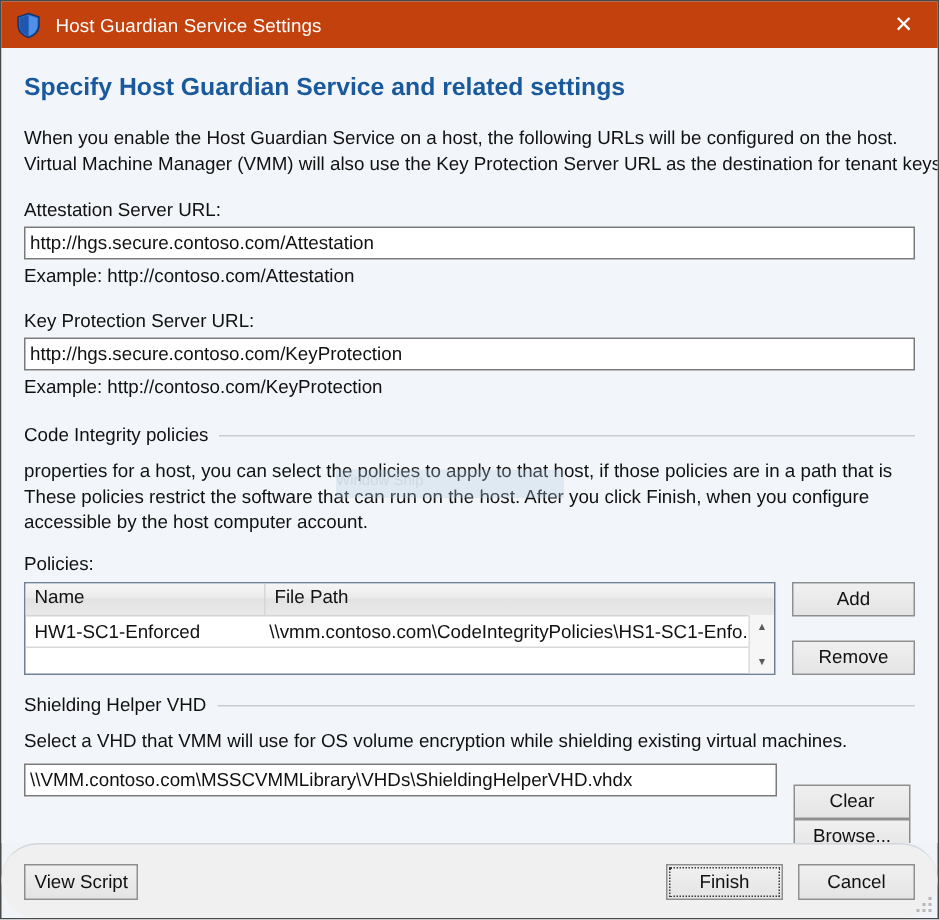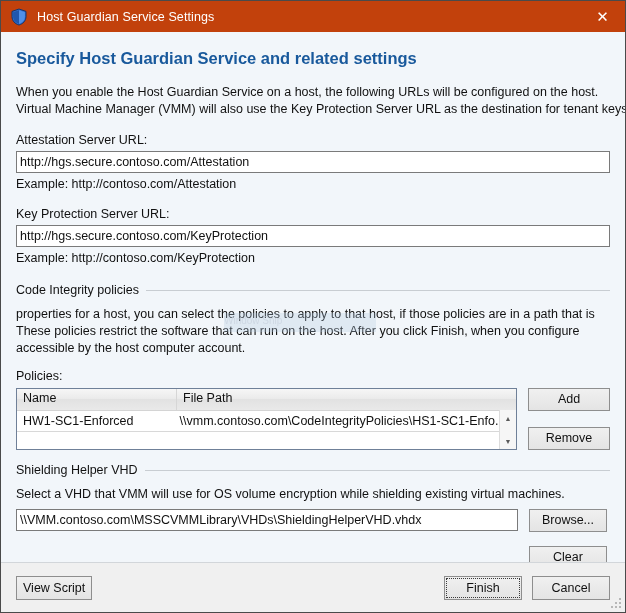--- a/index.html
+++ b/index.html
@@ -283,20 +283,21 @@
   .footer {
     flex: 0 0 auto;
     height: 50px;
     background: #f0f0f0;
     border-top: 1px solid #d2d6da;
     display: flex;
     align-items: center;
     padding: 0 15px;
     box-sizing: border-box;
     position: relative;
+    border-radius: 24px;
   }
   .footer-right {
     margin-left: auto;
     display: flex;
     gap: 10px;
   }
   .btn.footer-btn { min-width: 78px; height: 24px; line-height: 22px; }
   .btn.viewscript { min-width: 72px; height: 24px; line-height: 22px; }
   .btn.focused {
     position: relative;
@@ -413,22 +414,22 @@
     <div class="group-head" style="margin-top:13px">
       <span class="group-title">Shielding Helper VHD</span>
       <span class="group-rule"></span>
     </div>
 
     <div class="group-text">Select a VHD that VMM will use for OS volume encryption while shielding existing virtual machines.</div>
 
     <div class="vhd-row">
       <input class="vhd-input" type="text" value="\\VMM.contoso.com\MSSCVMMLibrary\VHDs\ShieldingHelperVHD.vhdx" style="">
       <div class="vhd-buttons">
+        <div class="btn vhd gap2">Clear</div>
         <div class="btn vhd">Browse...</div>
-        <div class="btn vhd gap2">Clear</div>
       </div>
     </div>
 
     <div class="selection-tint"></div>
     <div class="watermark">Window Snip</div>
 
   </div>
 
   <div class="footer">
     <div class="btn viewscript">View Script</div>

